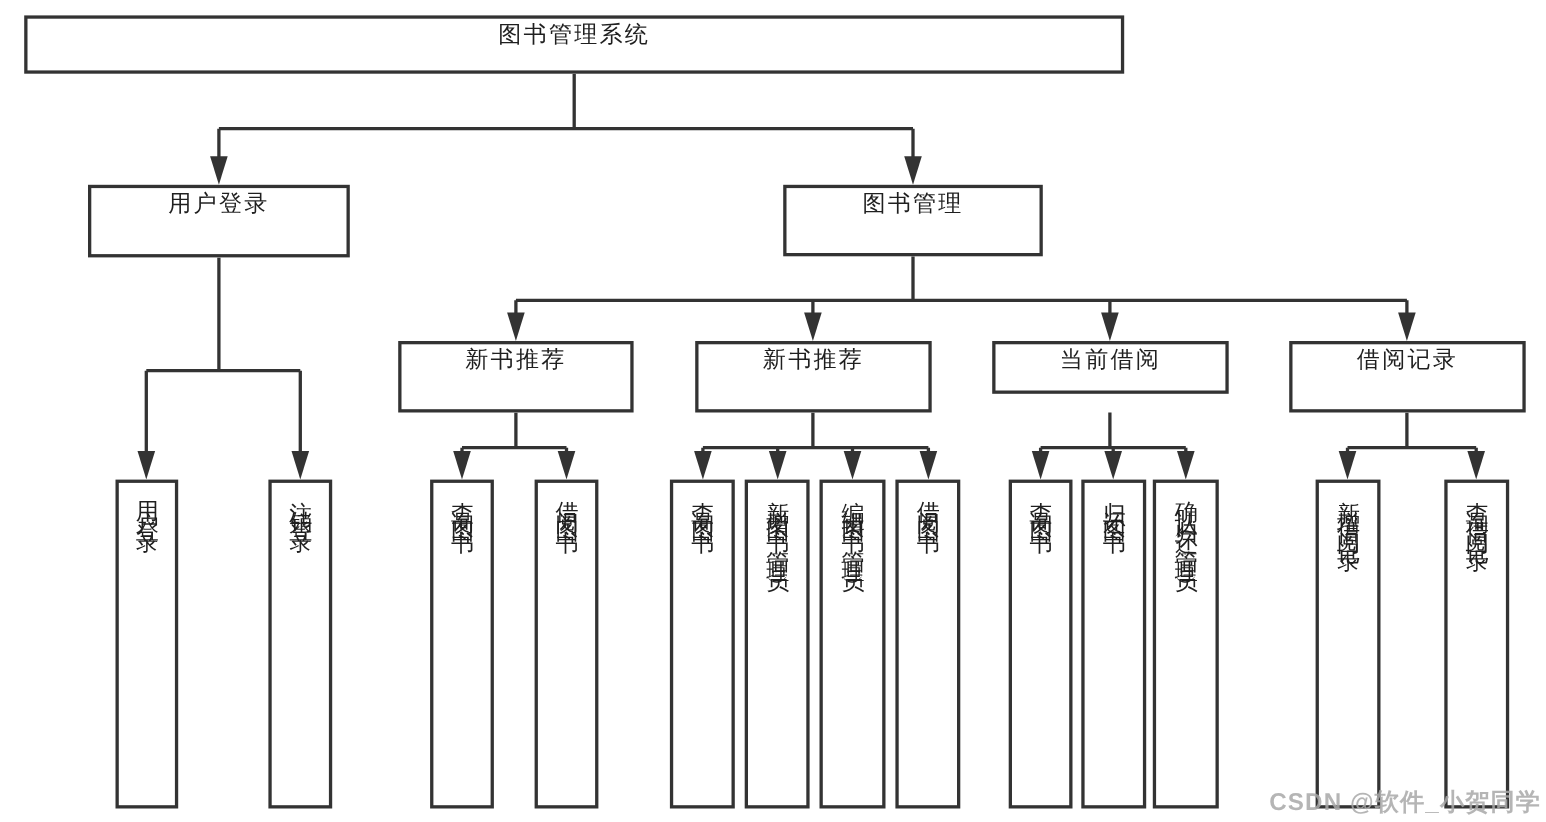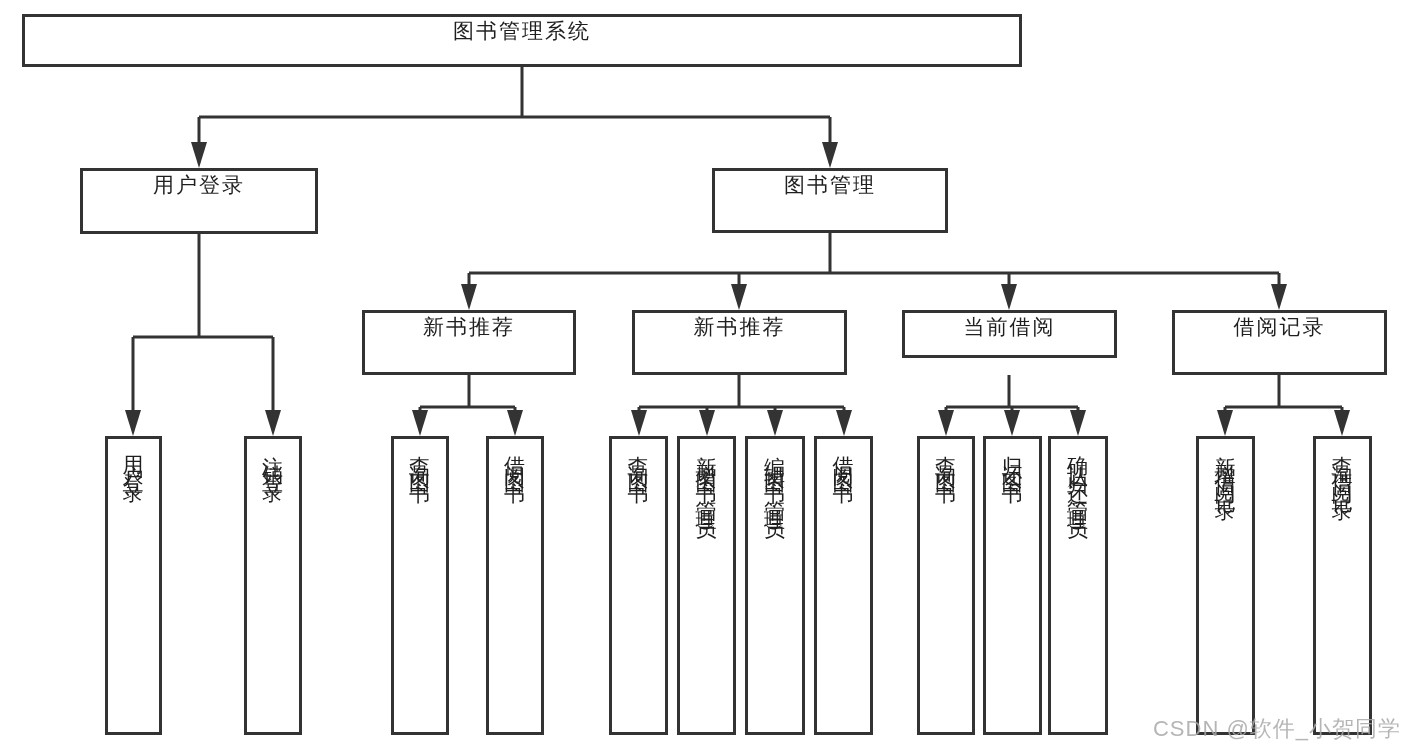--- a/index.html
+++ b/index.html
@@ -50,20 +50,21 @@
   }
   #watermark {
     position: absolute;
     top: 714px;
     right: 4px;
     font-size: 22px;
     letter-spacing: 1px;
     color: #a9a9a9;
     opacity: 0.85;
     white-space: nowrap;
+    font-weight: bold;
   }
 </style>
 </head>
 <body>
 
 <div id="stage">
 
   <svg id="connectors" viewBox="0 0 1405 747" xmlns="http://www.w3.org/2000/svg">
     <g stroke="#333333" stroke-width="3" fill="none">
       <path d="M522,67 V117 M199,117 H830 M199,117 V160 M830,117 V160"></path>

